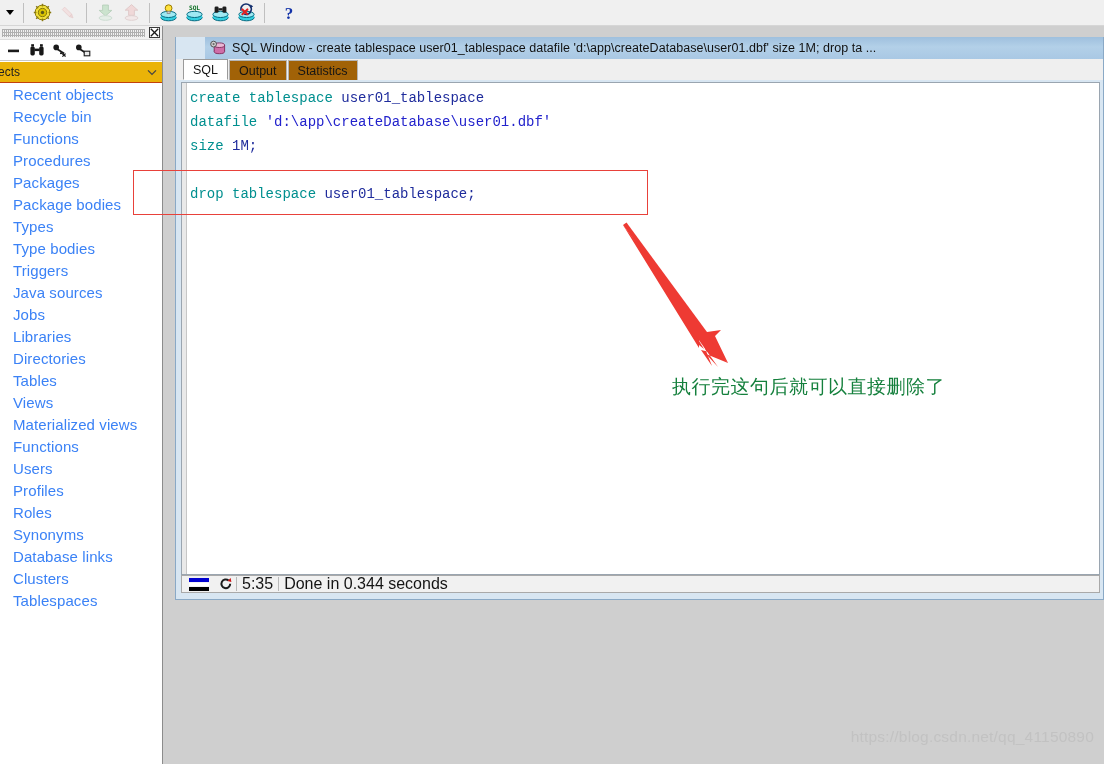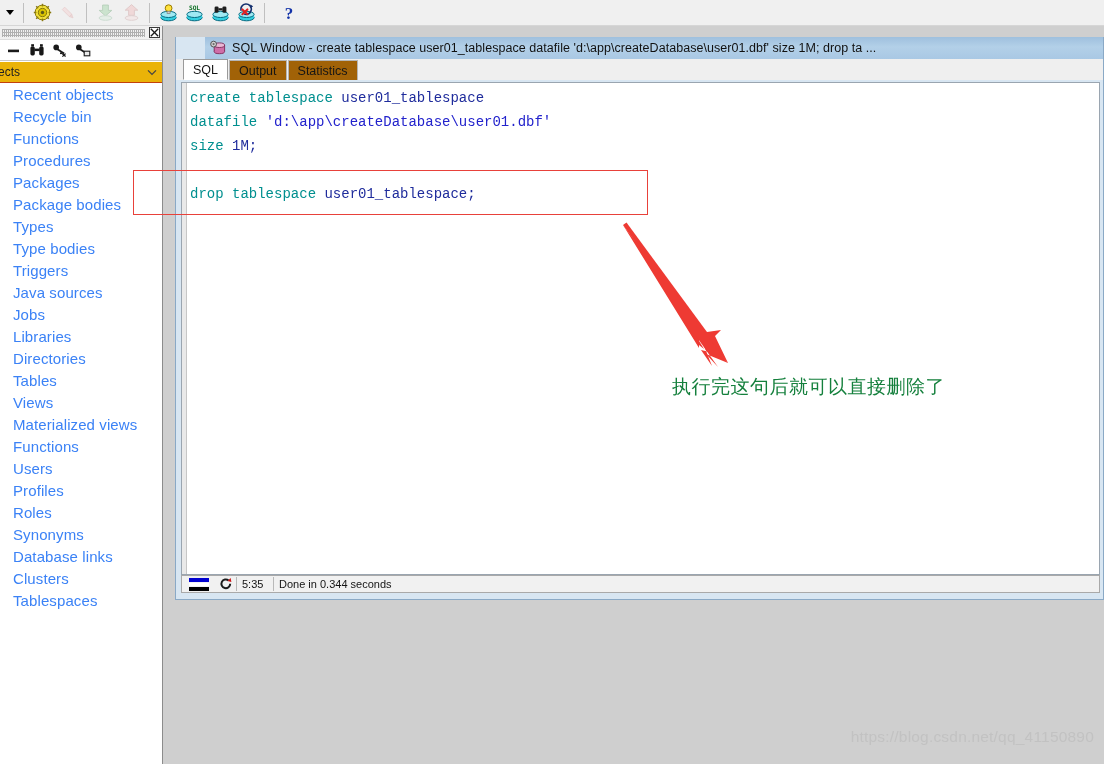--- a/index.html
+++ b/index.html
@@ -291,21 +291,21 @@
   
   .sql-status {
     position: absolute;
     left: 5px; bottom: 6px;
     width: 919px; height: 18px;
     background: #f1f1f1;
     border: 1px solid #a9a9a9;
     box-sizing: border-box;
     display: flex;
     align-items: center;
-    font-size: 11px;
+    font-size: 16px;
     color: #141414;
   }
   .st-cell {
     height: 16px;
     display: flex;
     align-items: center;
     padding: 0 5px;
     box-sizing: border-box;
   }
   .st-div {

